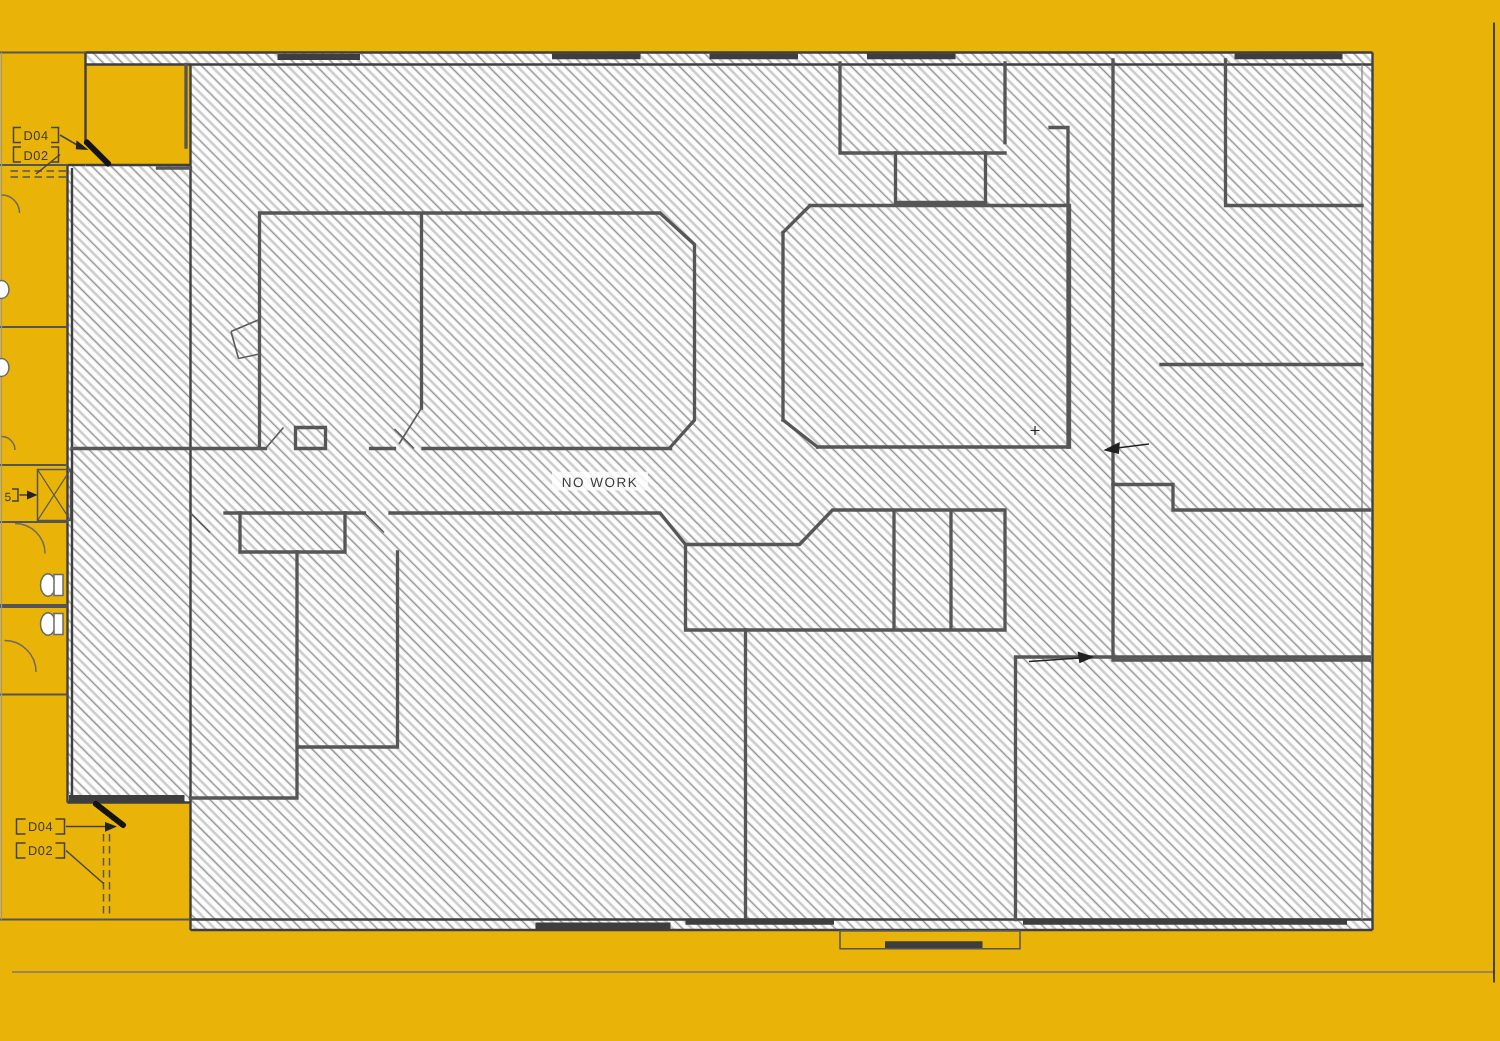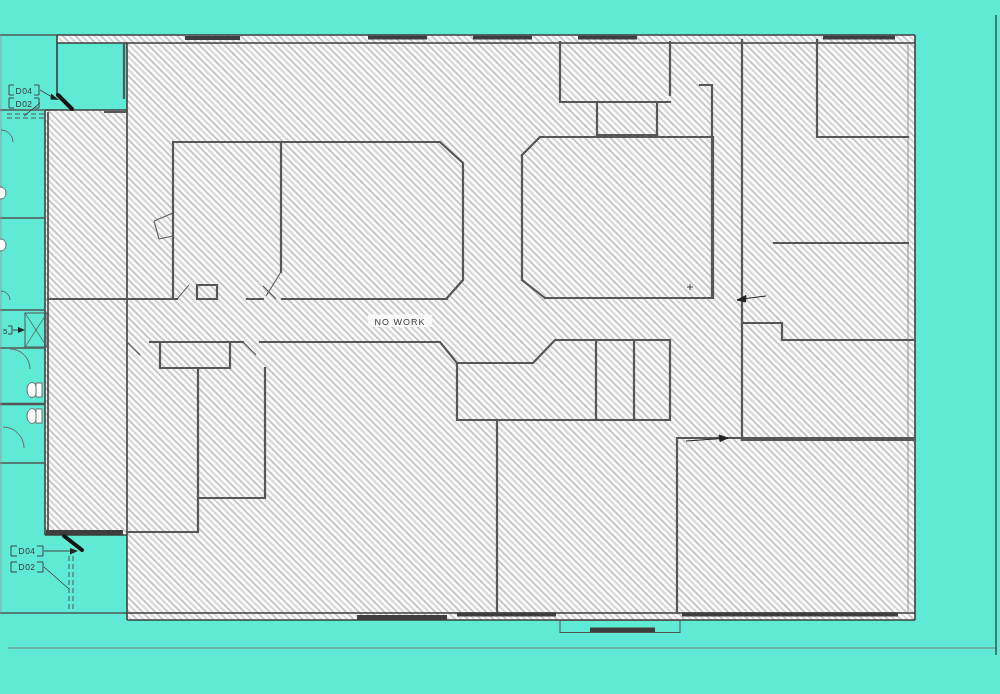--- a/index.html
+++ b/index.html
@@ -1,16 +1,16 @@
 <!DOCTYPE html>
 <html><head>
 <meta charset="utf-8">
 <style>
   html,body{margin:0;padding:0;background:#ffffff;width:1000px;height:694px;overflow:hidden;}
-  #sheet{position:relative;width:1000px;height:694px;background:#5eead4;
+  #sheet{position:relative;width:1000px;height:694px;background:#eab308;
          font-family:"Liberation Sans", sans-serif;}
   svg text{font-family:"Liberation Sans", sans-serif;fill:#3a3a3a;}
   .tag-text{font-size:8.5px;letter-spacing:.4px;}
   .nowork-text{font-size:9px;letter-spacing:1px;}
   .keynote-text{font-size:8px;}
 </style>
 </head>
 <body>
 
 <div id="sheet">

